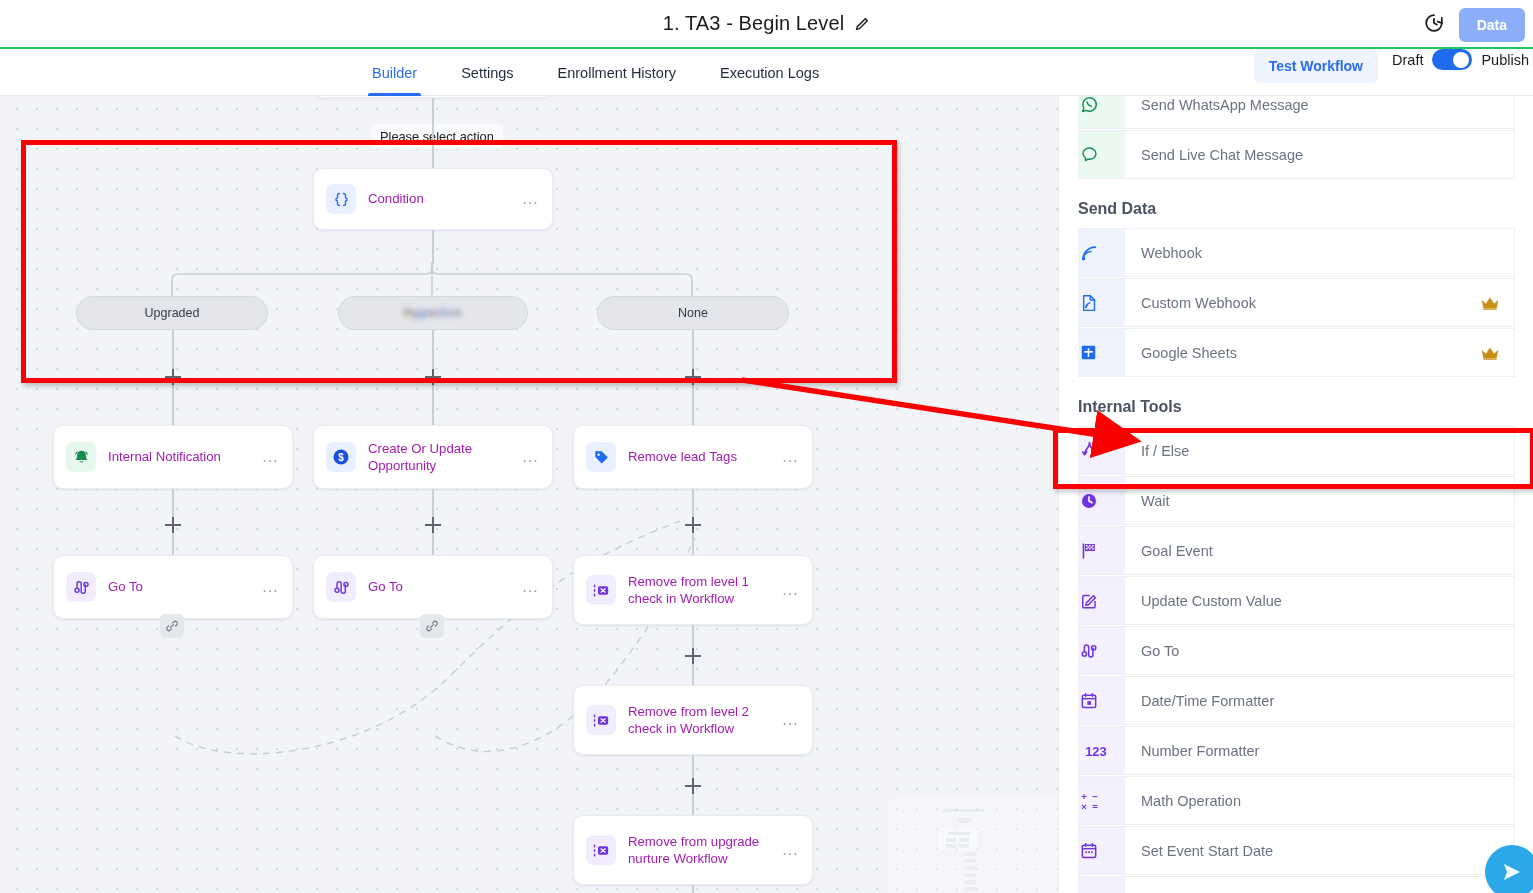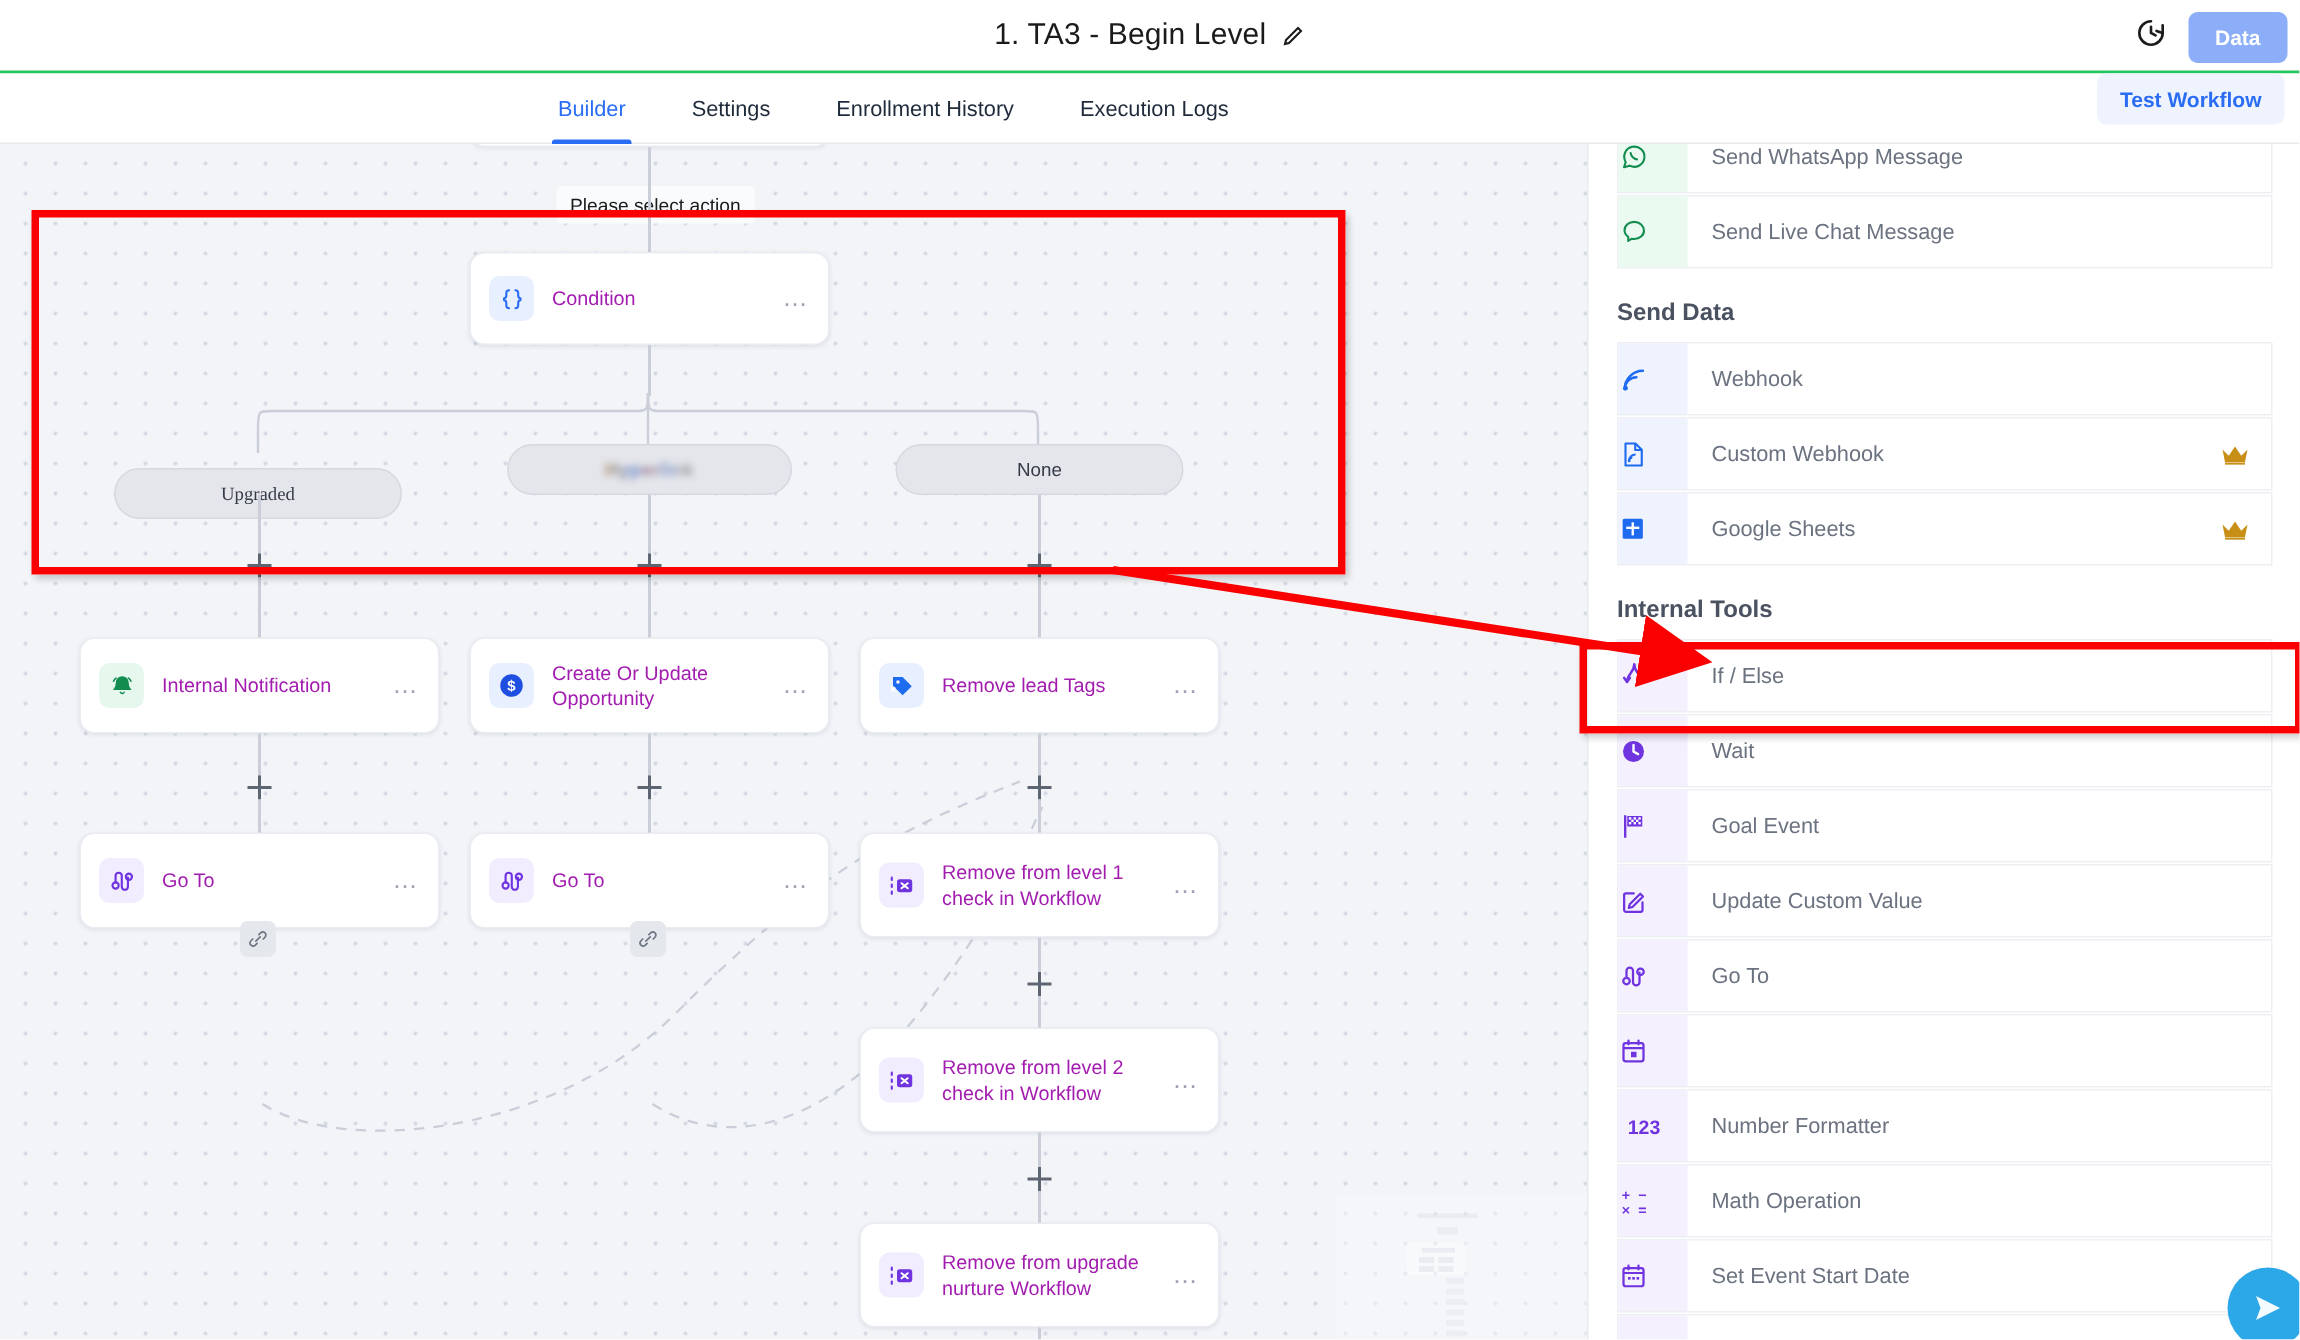--- a/index.html
+++ b/index.html
@@ -41,21 +41,21 @@
     position: relative; font-size: 14.5px; color: #1f2b3b; padding: 0 22px;
     height: 47px; display: flex; align-items: center; cursor: pointer;
   }
   .tab.active { color: #2a6df4; }
   .tab.active::after {
     content: ""; position: absolute; left: 18px; right: 18px; bottom: 0;
     height: 3px; background: #2a6df4; border-radius: 2px 2px 0 0;
   }
   .tabbar-right {
     position: absolute; right: 0px; top: 0; height: 47px;
-    display: flex; align-items: center; gap: 14px; padding-right: 4px; flex-direction: column;
+    display: flex; align-items: flex-start; gap: 14px; padding-right: 4px;
   }
   .test-wf-btn {
     background: #eef3fe; color: #2a6df4; font-size: 14px; font-weight: 700;
     border: none; border-radius: 6px; padding: 9px 15px; cursor: pointer;
     font-family: "Liberation Sans", sans-serif;
   }
   .pubgroup { display: flex; align-items: center; gap: 9px; }
   .pubgroup .lbl { font-size: 14.5px; color: #1b1b1b; }
   .toggle {
     width: 40px; height: 21px; border-radius: 11px; background: #1f6bf0;
@@ -233,21 +233,21 @@
       <span class="dots">…</span>
     </div>
 
     <div class="edge v-edge" style="left:432px; top:134px; height:34px;"></div>
     <svg style="position:absolute; left:160px; top:166px; width:550px; height:40px;">
       <path d="M272 0 C272 12 272 12 262 12 L22 12 C12 12 12 12 12 24 L12 40" fill="none" stroke="#c9ced8" stroke-width="1.6"></path>
       <path d="M272 0 L272 40" fill="none" stroke="#c9ced8" stroke-width="1.6"></path>
       <path d="M272 0 C272 12 272 12 282 12 L522 12 C532 12 532 12 532 24 L532 40" fill="none" stroke="#c9ced8" stroke-width="1.6"></path>
     </svg>
 
-    <div class="branch-pill" style="left:76px; top:216px; width:192px;font-family:Liberation Serif, serif;">
+    <div class="branch-pill" style="left:76px; top:200px; width:192px;">
       <span>Upgraded</span>
     </div>
     <div class="branch-pill" style="left:338px; top:200px; width:190px;">
       <span class="blurred">Hyperlink</span>
     </div>
     <div class="branch-pill" style="left:597px; top:200px; width:192px;">
       <span>None</span>
     </div>
 
     <div class="edge v-edge" style="left:172px; top:234px; height:46px;"></div>
@@ -549,20 +549,21 @@
 
       <div class="r-item">
         <span class="ric ric-purple">
           <svg width="20" height="20" viewBox="0 0 24 24" fill="none" stroke="#6f34e0" stroke-width="1.8" stroke-linejoin="round">
             <rect x="4" y="5.2" width="16" height="14.6" rx="1.8"></rect>
             <path d="M4 9.2 H20"></path>
             <path d="M8 3.2 V6.2 M16 3.2 V6.2" stroke-linecap="round"></path>
             <rect x="10" y="12.2" width="4.4" height="4.4" fill="#6f34e0" stroke="none"></rect>
           </svg>
         </span>
+        <span class="rlabel">Date/Time Formatter</span>
       </div>
 
       <div class="r-item">
         <span class="ric ric-purple">
           <svg width="34" height="20" viewBox="0 0 34 20">
             <text x="17" y="15" font-size="13" font-weight="700" fill="#6f34e0" text-anchor="middle" font-family="Liberation Sans, sans-serif">123</text>
           </svg>
         </span>
         <span class="rlabel">Number Formatter</span>
       </div>

